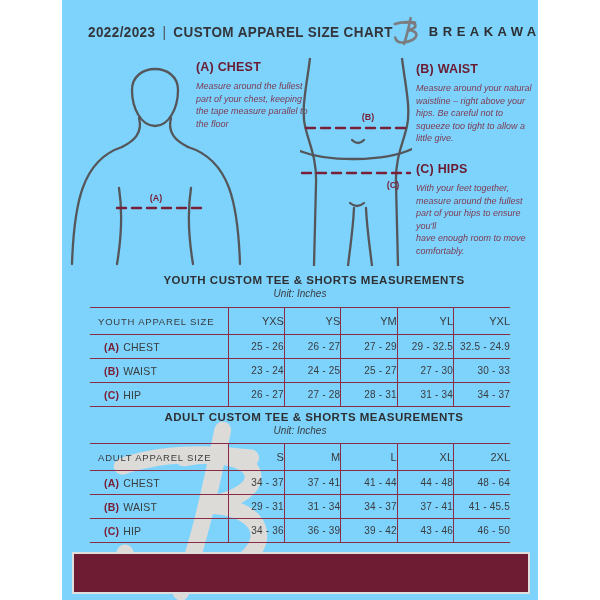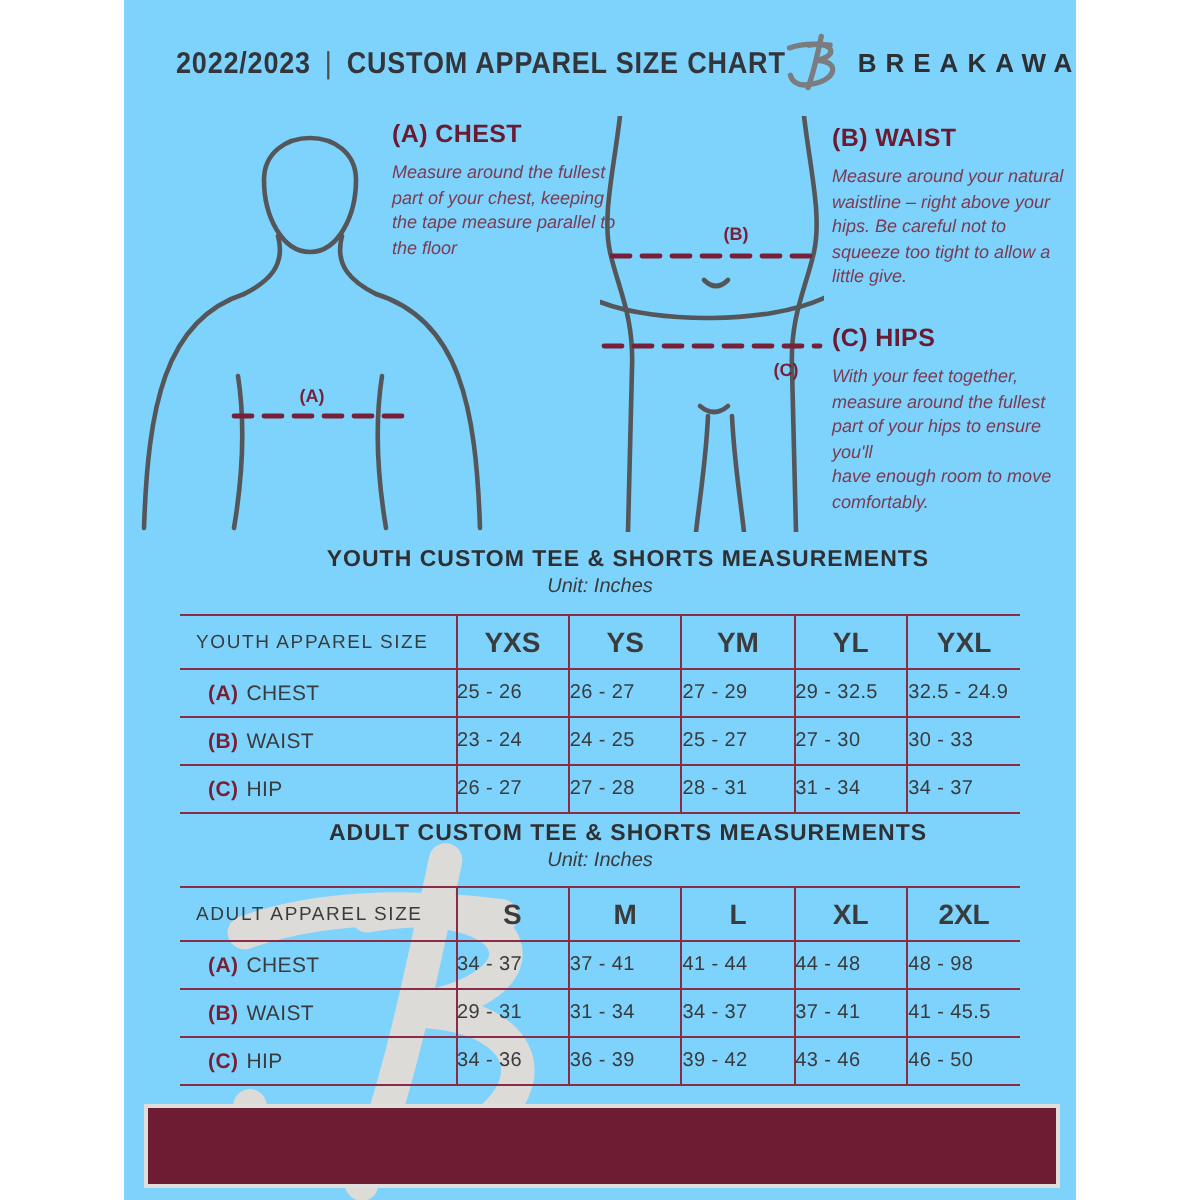--- a/index.html
+++ b/index.html
@@ -41,23 +41,23 @@
   
   .size-table{
     position:absolute;left:28px;width:420px;border-collapse:collapse;
     table-layout:fixed;z-index:1;
   }
   .size-table th,.size-table td{
     border-top:1.5px solid #8b2c46;border-bottom:1.5px solid #8b2c46;
     padding:0;color:#3a3b3d;
   }
   .size-table th+th,.size-table td+td{border-left:1.2px solid #8b2c46;}
-  .size-table th{height:26px;font-size:14px;font-weight:700;text-align:center;}
+  .size-table th{height:26px;font-size:11px;font-weight:400;text-align:right;}
   .size-table th.lbl{font-size:9.5px;font-weight:400;letter-spacing:.8px;text-align:left;padding-left:8px;}
-  .size-table td{height:23px;font-size:10px;text-align:left;letter-spacing:.2px;}
+  .size-table td{height:23px;font-size:10px;text-align:right;letter-spacing:.2px;}
   .size-table td.rowlbl{text-align:left;padding-left:14px;font-size:10.5px;}
   .size-table td.rowlbl .pfx{color:#7a1e35;font-weight:800;margin-right:4px;}
   
   .watermark{position:absolute;left:44px;top:416px;z-index:0;color:#dcdbd8;}
   .footer-bar{
     position:absolute;left:10px;top:552px;width:454px;height:38px;
     background:#6d1c33;border:2px solid #dfdedc;z-index:2;
   }
 </style>
 </head>
@@ -204,21 +204,21 @@
       <th>L</th>
       <th>XL</th>
       <th>2XL</th>
     </tr>
     <tr>
       <td class="rowlbl"><span class="pfx">(A)</span><span>CHEST</span></td>
       <td>34 - 37</td>
       <td>37 - 41</td>
       <td>41 - 44</td>
       <td>44 - 48</td>
-      <td>48 - 98</td>
+      <td>48 - 64</td>
     </tr>
     <tr>
       <td class="rowlbl"><span class="pfx">(B)</span><span>WAIST</span></td>
       <td>29 - 31</td>
       <td>31 - 34</td>
       <td>34 - 37</td>
       <td>37 - 41</td>
       <td>41 - 45.5</td>
     </tr>
     <tr>

